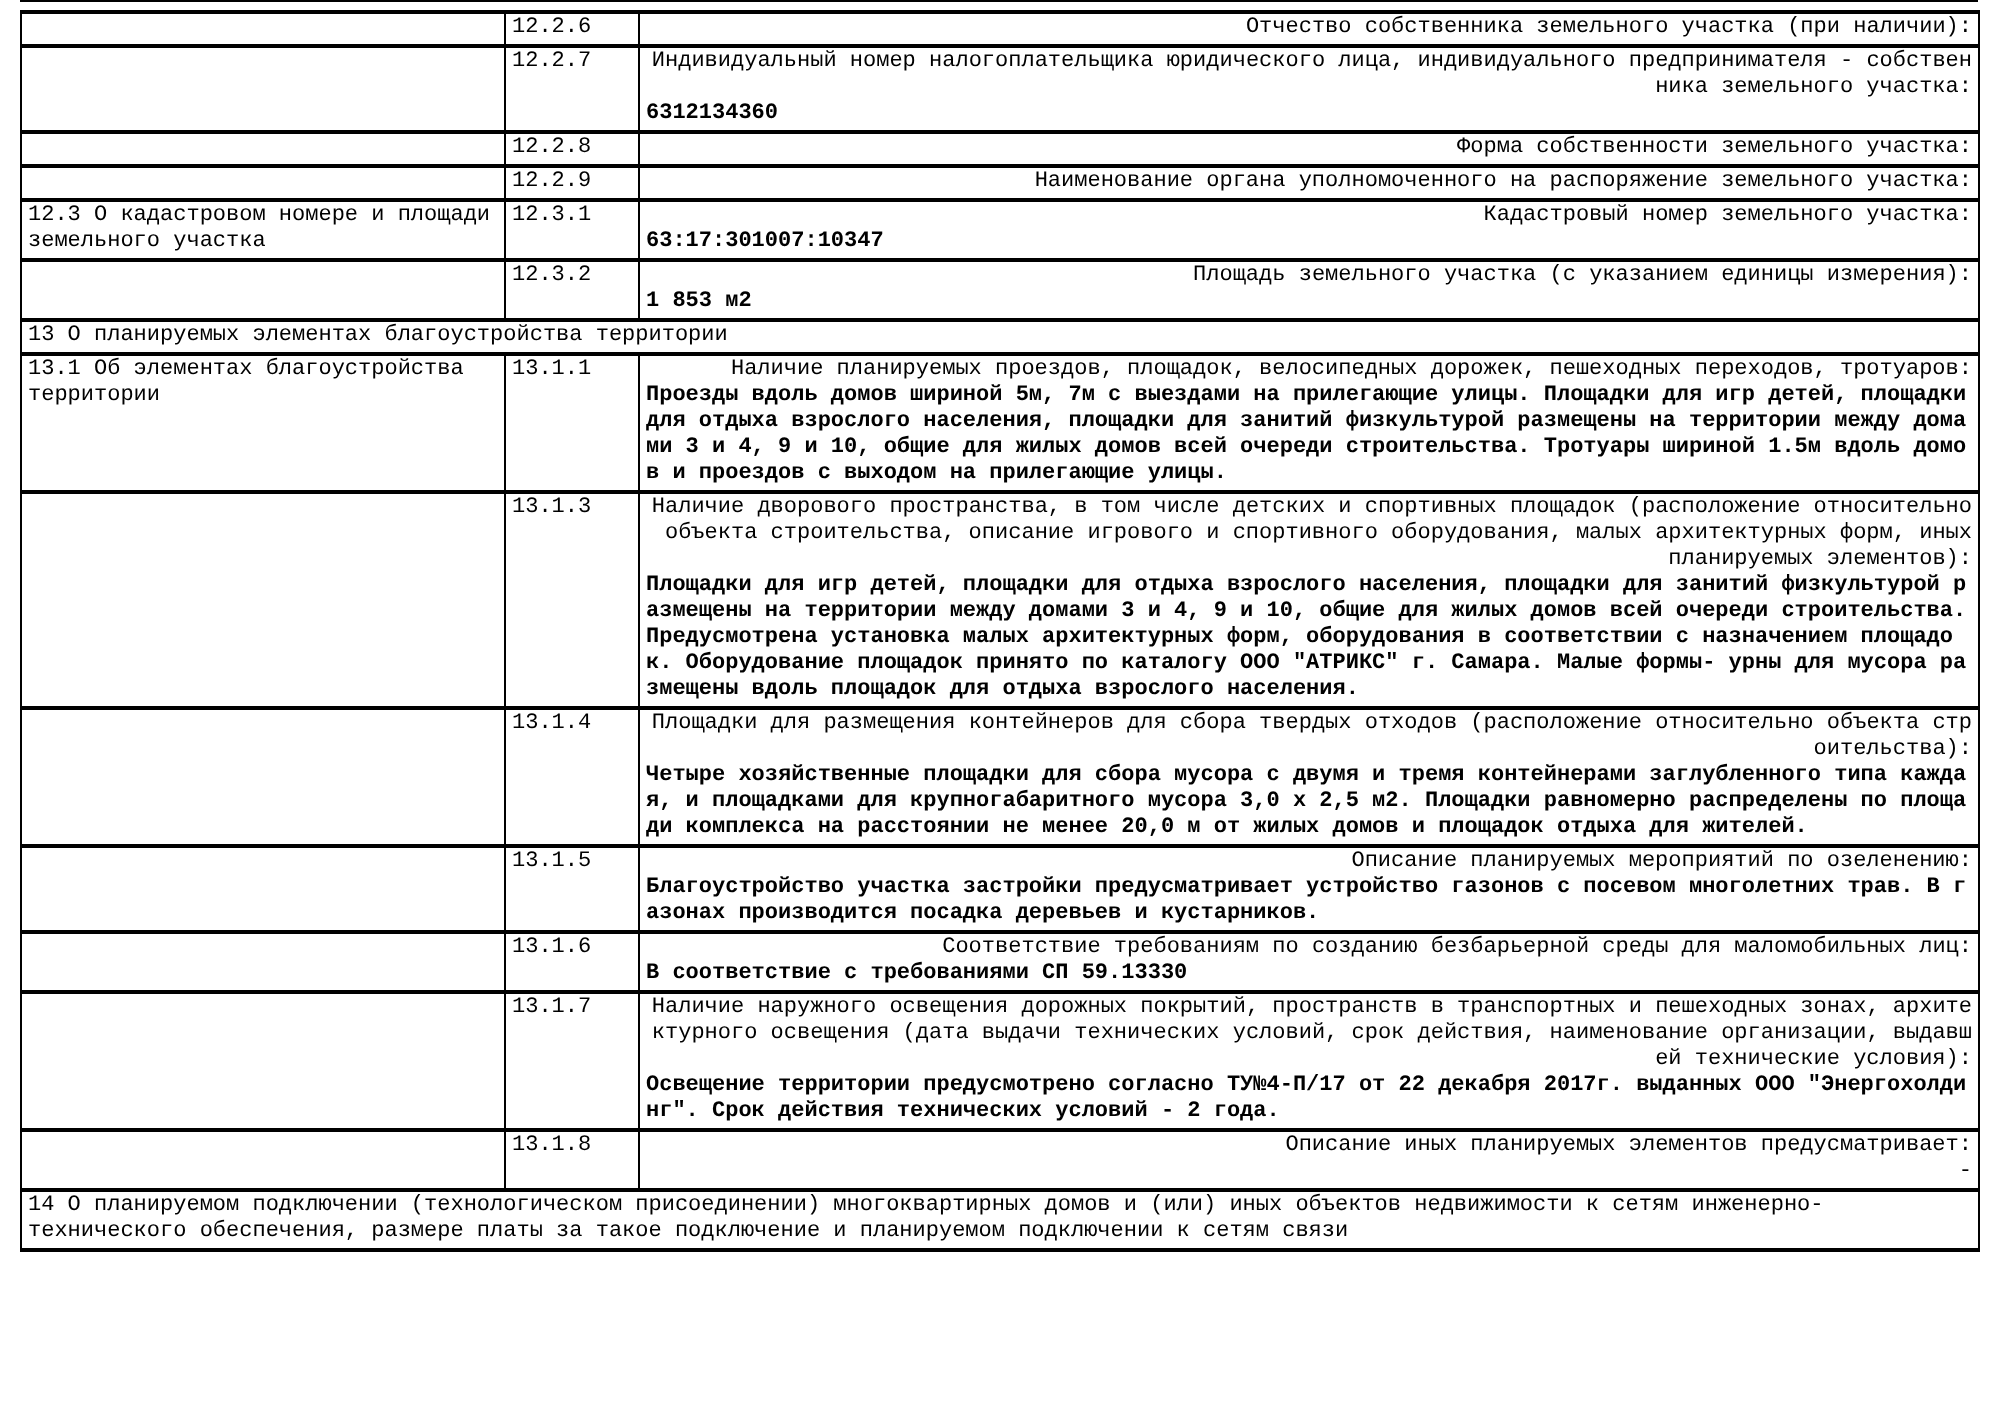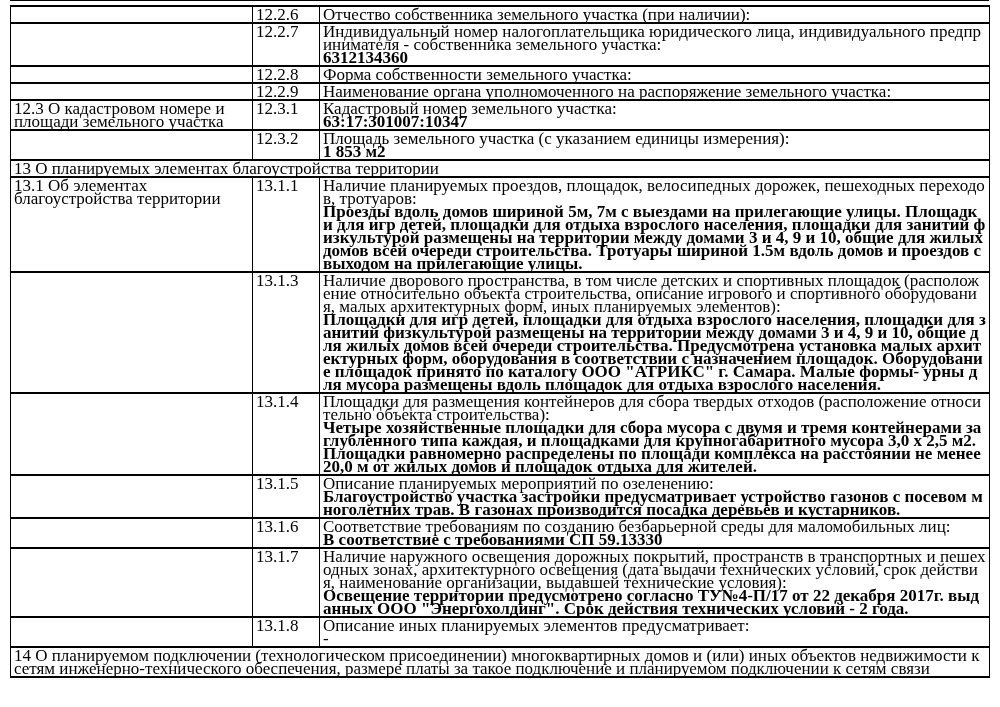--- a/index.html
+++ b/index.html
@@ -5,22 +5,22 @@
   html, body {
     margin: 0;
     padding: 0;
     background: #ffffff;
   }
   .page {
     position: relative;
     width: 1000px;
     height: 707px;
     background: #ffffff;
-    font-family: Liberation Serif, serif;
-    font-size: 17px;
+    font-family: Liberation Mono, monospace;
+    font-size: 11px;
     line-height: 13px;
     color: #000000;
     overflow: hidden;
   }
   .top-cut-line {
     position: absolute;
     left: 10px;
     top: 0;
     width: 979px;
     height: 1px;
@@ -54,20 +54,21 @@
   td.content-cell {
     word-break: break-all;
     overflow-wrap: anywhere;
   }
   td.section-cell {
     padding: 2px 4px;
     word-break: normal;
   }
   .question-text {
     font-weight: normal;
+    text-align: right;
   }
   .answer-text {
     font-weight: bold;
   }
   .col-label { width: 242px; }
   .col-num   { width: 67px; }
   .col-content { width: 670px; }
 </style>
 </head>
 <body>

